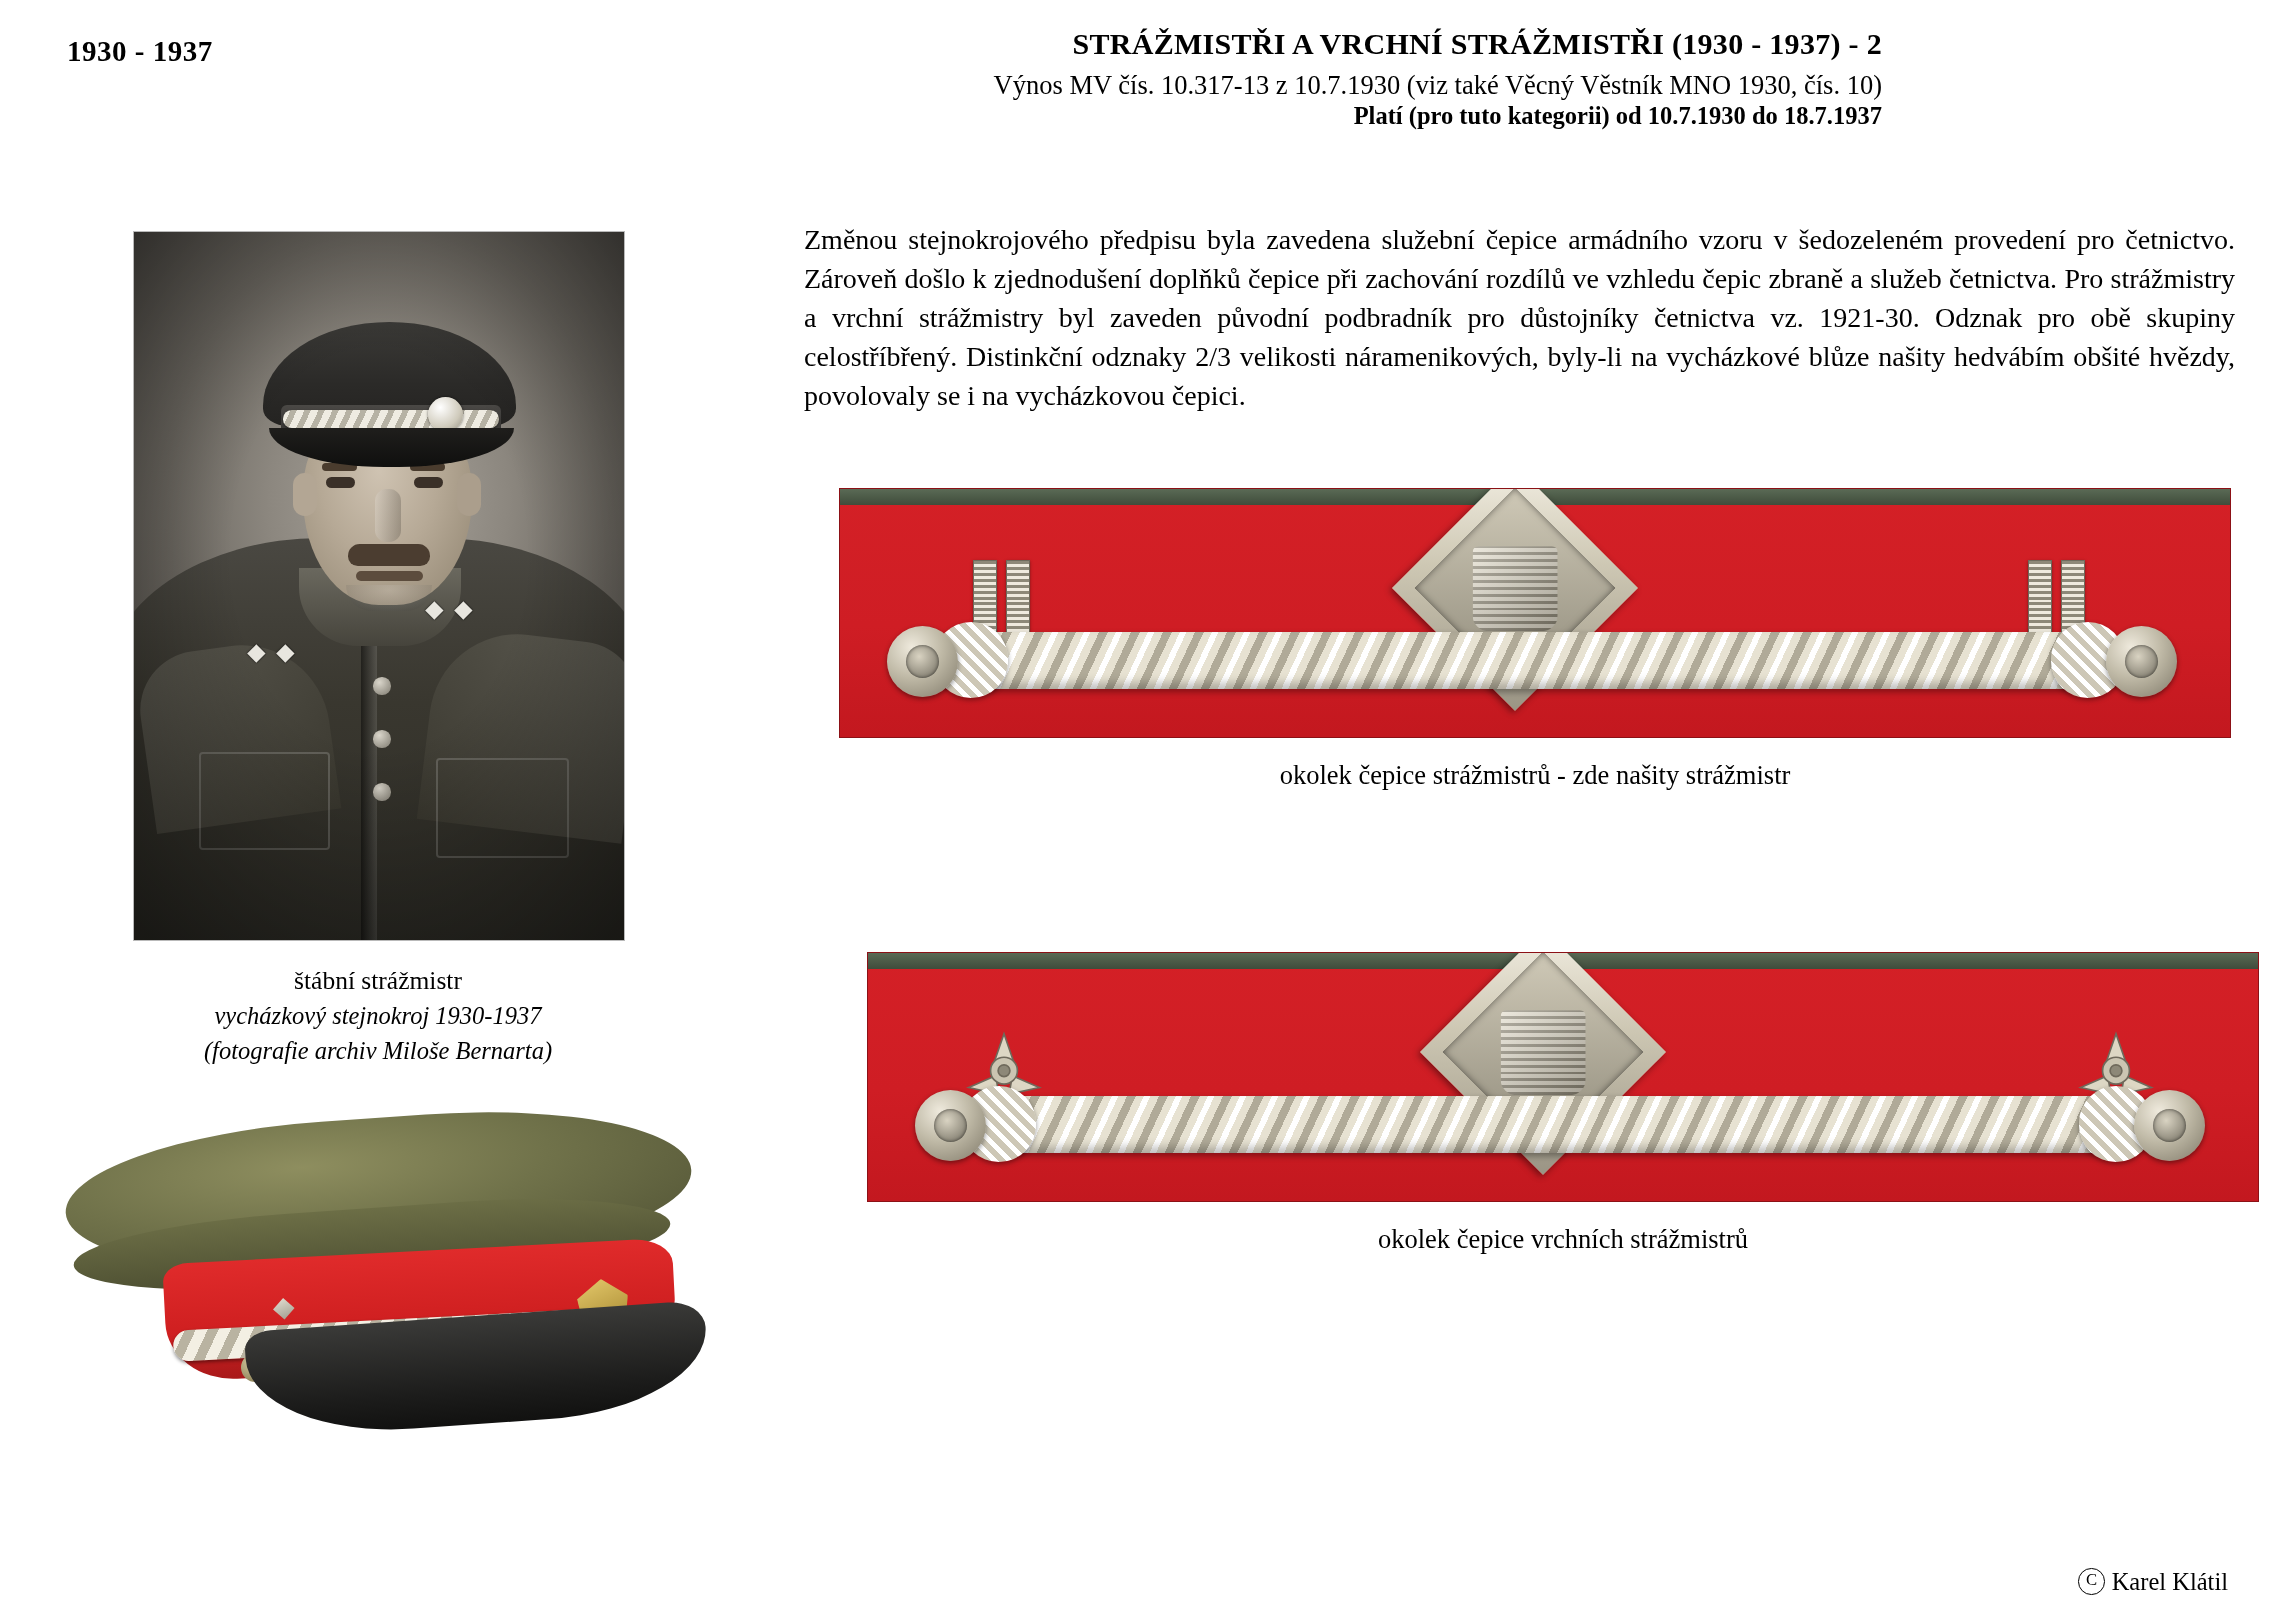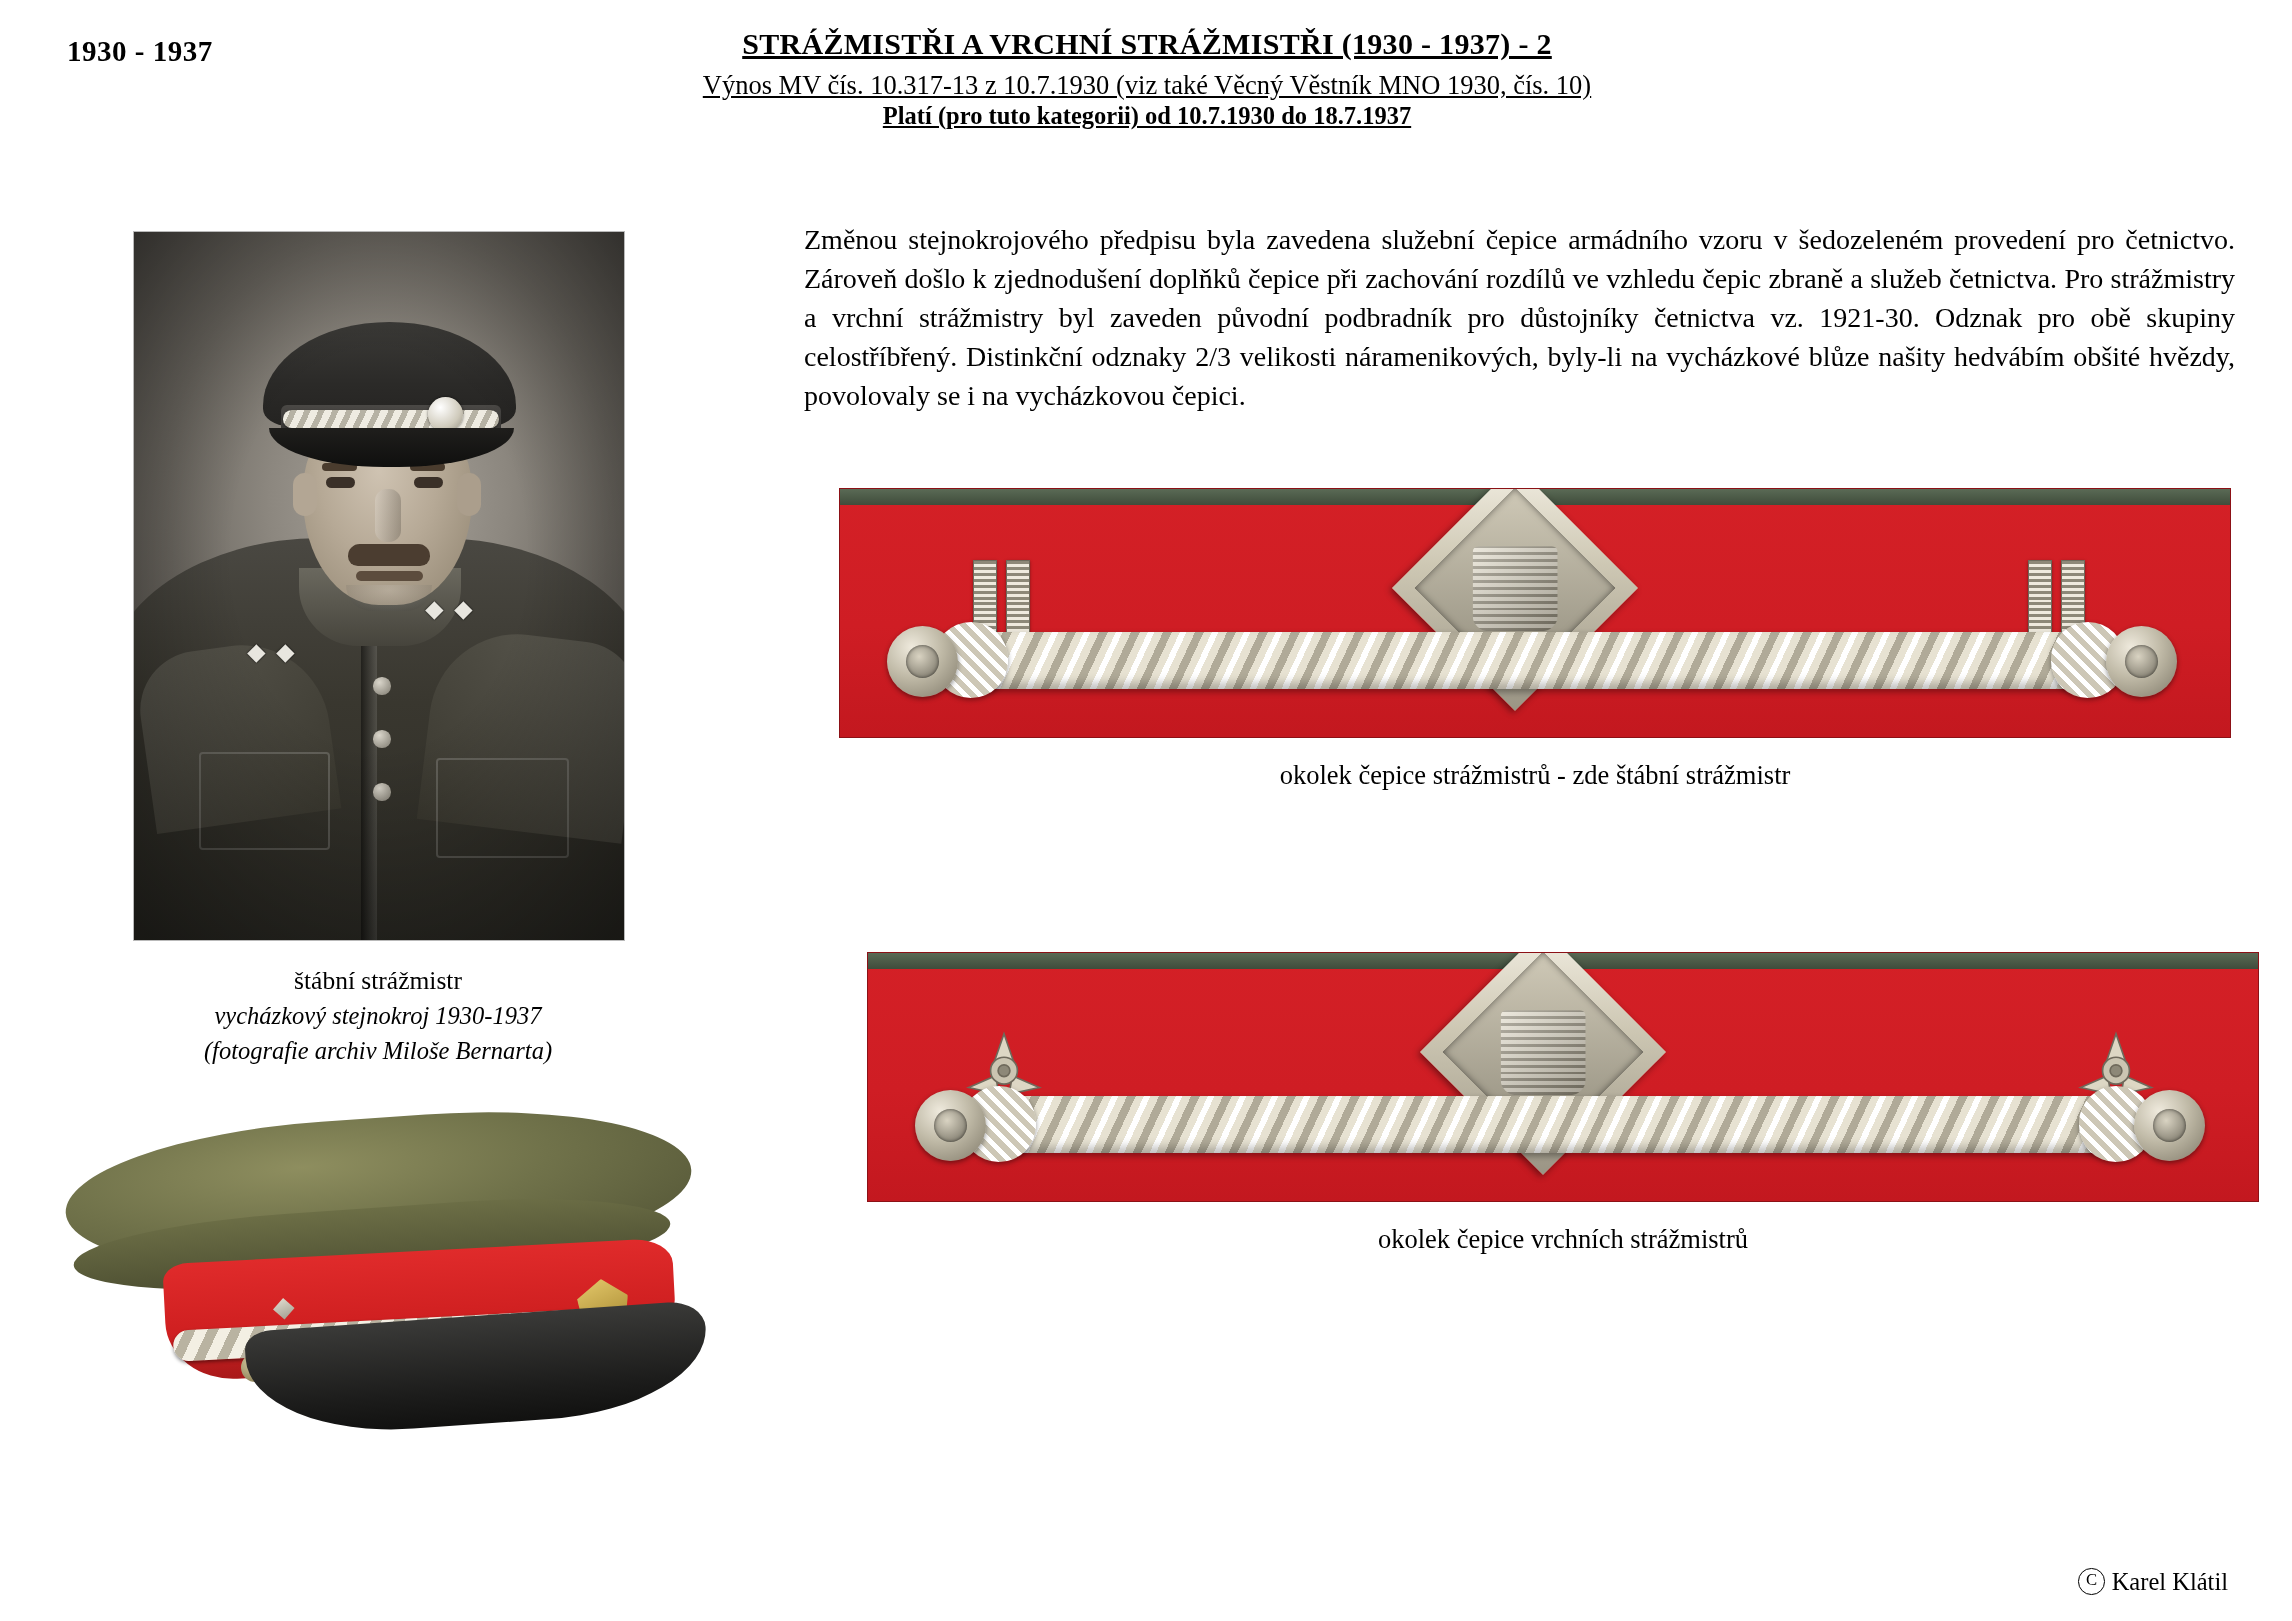--- a/index.html
+++ b/index.html
@@ -23,22 +23,21 @@
     top: 35px;
     font-size: 29px;
     font-weight: bold;
     letter-spacing: 0.5px;
   }
   #header-block {
     position: absolute;
     left: 412px;
     top: 27.4px;
     width: 1470px;
-    text-align: center;
-    text-decoration: underline;
+    text-align: right;
   }
   #doc-title {
     font-size: 30px;
     font-weight: bold;
     letter-spacing: 0.3px;
     margin-bottom: 8.8px;
   }
   #doc-subtitle {
     font-size: 26.5px;
     margin-bottom: 1px;
@@ -477,21 +476,21 @@
         <div class="arms-shield"></div>
       </div>
     </div>
 
     <div class="braid"></div>
     <div class="braid-knot knot-left"></div>
     <div class="braid-knot knot-right"></div>
     <div class="button-disc disc-left"></div>
     <div class="button-disc disc-right"></div>
   </div>
-  <figcaption class="band-caption">okolek čepice strážmistrů - zde štábní strážmistr</figcaption>
+  <figcaption class="band-caption">okolek čepice strážmistrů - zde našity strážmistr</figcaption>
 </figure>
 
 <figure class="band-figure" id="band2" style="margin:3px;padding-left:25px;">
   <div class="band">
     <div class="band-top-stripe"></div>
 
     <div class="rosette ros-left">
       <svg viewBox="0 0 100 100" width="84" height="84" aria-hidden="true">
         <g fill="#ddd7c4" stroke="#6f6a5c" stroke-width="2">
           <path d="M50 8 L61 40 L39 40 Z"></path>

